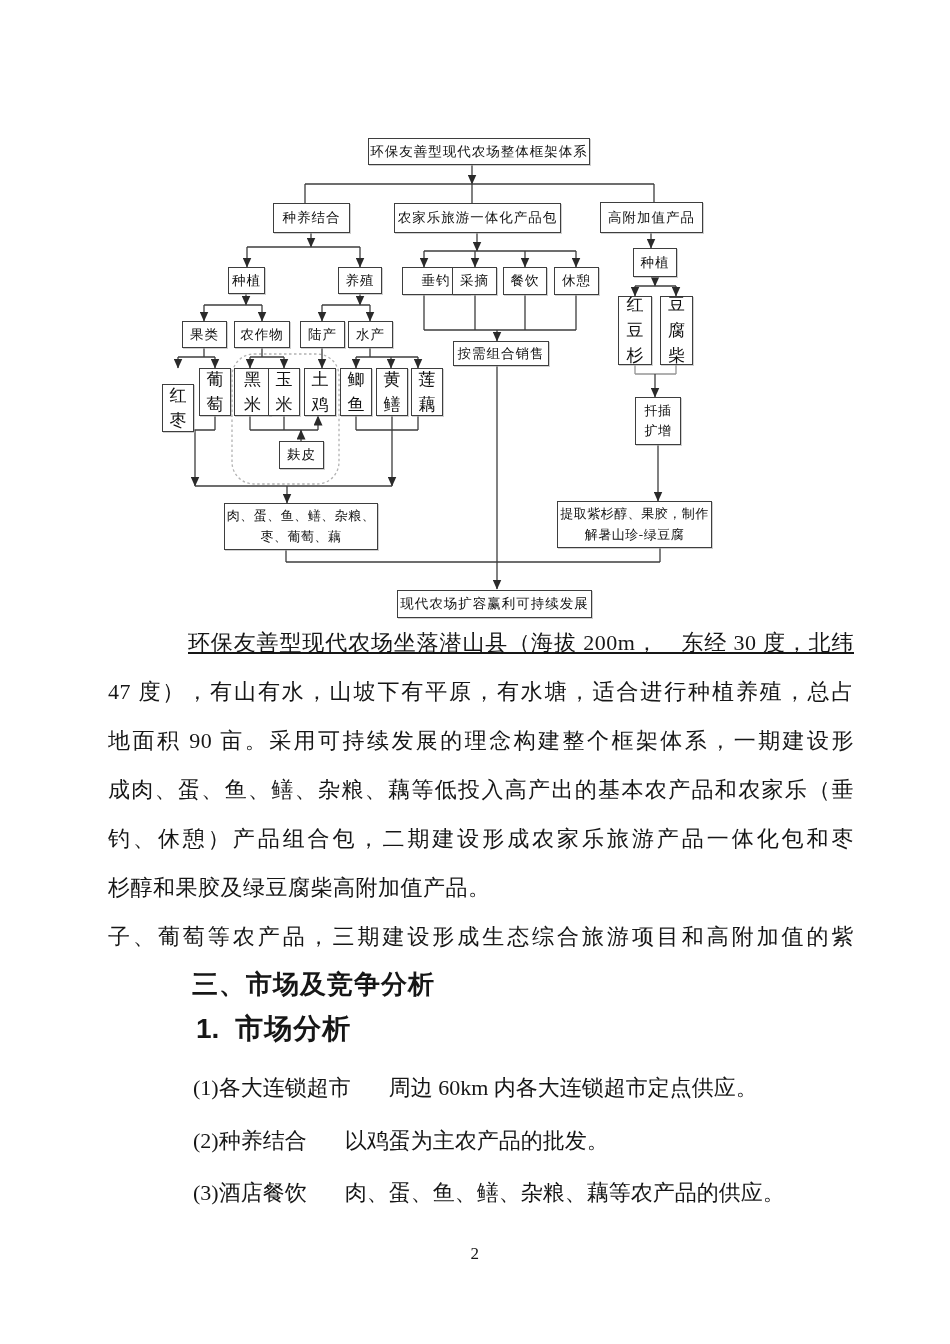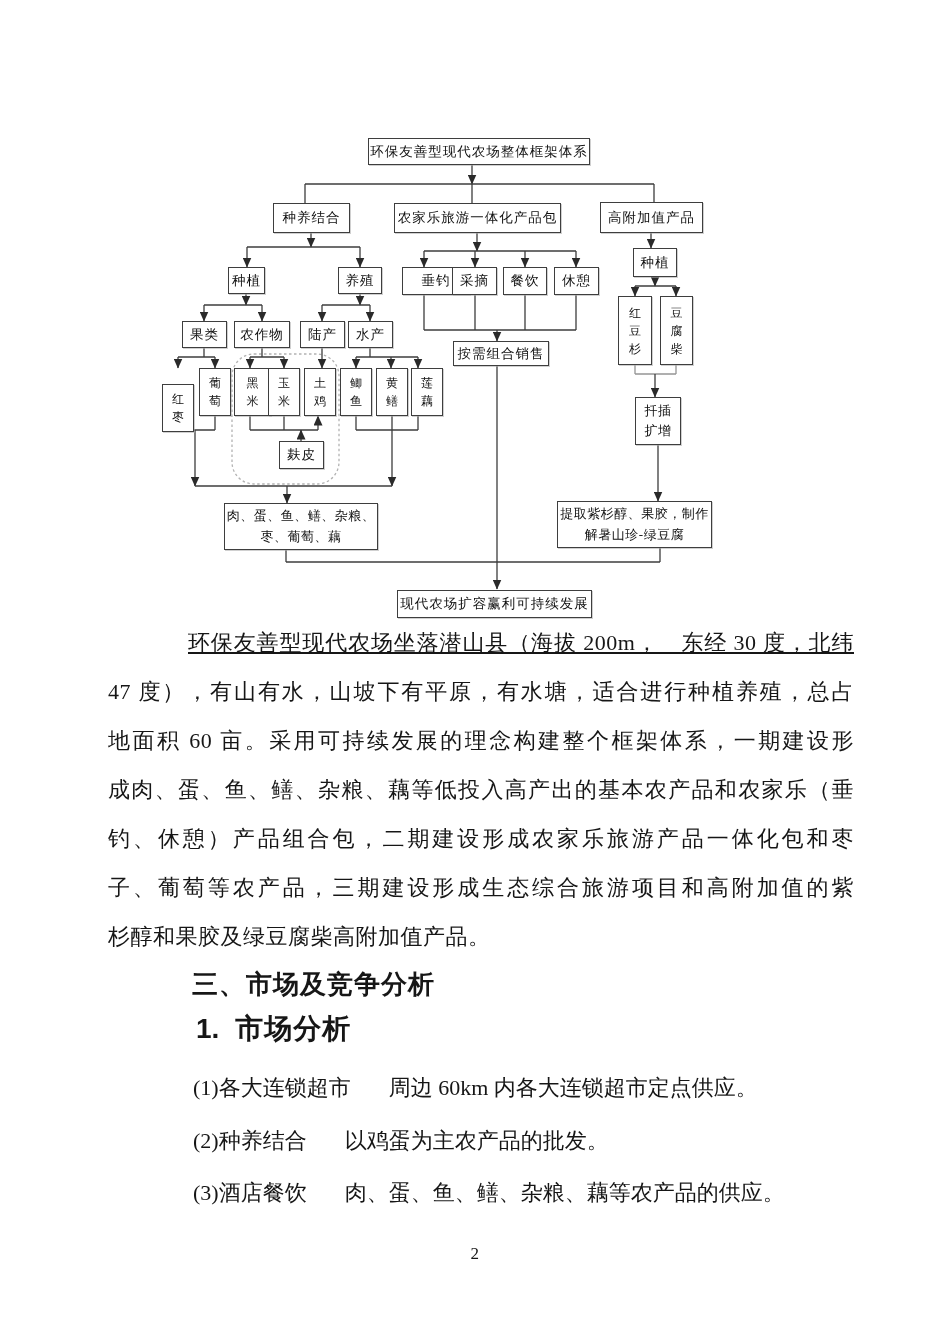--- a/index.html
+++ b/index.html
@@ -15,21 +15,21 @@
   .lng{stroke:#949494; stroke-width:1.3; fill:none;}
   .dash{stroke:#b3b3b3; stroke-width:1.3; fill:none; stroke-dasharray:2.5 2.5;}
   .node{
     position:absolute; box-sizing:border-box; background:#fff;
     border:1.4px solid #3e3e3e; box-shadow:1px 1px 0 rgba(170,170,170,.55);
     display:flex; align-items:center; justify-content:center;
     text-align:center; font-size:13.5px; letter-spacing:1px; line-height:1.3;
     white-space:nowrap; color:#101010;
   }
   .node.vert{white-space:normal; word-break:break-all; letter-spacing:0;
-    line-height:1.5; font-size:12px; padding:6px 6px;}
+    line-height:1.5; font-size:17px; padding:6px 6px;}
   .node.multi{white-space:pre-line; font-size:13px; letter-spacing:.5px; line-height:1.55;}
   
   .para{position:absolute; left:108px; top:618px; width:746px;
     font-size:22px; line-height:49px; letter-spacing:.5px;}
   .para .pline{text-align:justify; text-align-last:justify;}
   .para .pline.first{text-indent:80px;text-decoration:underline;}
   .para .pline.last{text-align:left; text-align-last:left;}
   .h1{position:absolute; left:192px; top:968px; font-family:"Liberation Sans","DejaVu Sans",sans-serif;
     font-weight:700; font-size:26px; line-height:32px; letter-spacing:1px;}
   .h2{position:absolute; left:196px; top:1011px; font-family:"Liberation Sans","DejaVu Sans",sans-serif;
@@ -169,25 +169,25 @@
     <div class="node multi" style="left:557px;top:501px;width:155px;height:47px">提取紫杉醇、果胶，制作
 解暑山珍-绿豆腐</div>
     <div class="node multi" style="left:224px;top:503px;width:154px;height:47px">肉、蛋、鱼、鳝、杂粮、
 枣、葡萄、藕</div>
     <div class="node" style="left:397px;top:590px;width:195px;height:28px">现代农场扩容赢利可持续发展</div>
   </div>
 
   <div class="para">
     <div class="pline first">环保友善型现代农场坐落潜山县（海拔 200m，　东经 30 度，北纬</div>
     <div class="pline">47 度），有山有水，山坡下有平原，有水塘，适合进行种植养殖，总占</div>
-    <div class="pline">地面积 60 亩。采用可持续发展的理念构建整个框架体系，一期建设形</div>
+    <div class="pline">地面积 90 亩。采用可持续发展的理念构建整个框架体系，一期建设形</div>
     <div class="pline">成肉、蛋、鱼、鳝、杂粮、藕等低投入高产出的基本农产品和农家乐（垂</div>
     <div class="pline">钓、休憩）产品组合包，二期建设形成农家乐旅游产品一体化包和枣</div>
+    <div class="pline last">杉醇和果胶及绿豆腐柴高附加值产品。</div>
     <div class="pline">子、葡萄等农产品，三期建设形成生态综合旅游项目和高附加值的紫</div>
-    <div class="pline last">杉醇和果胶及绿豆腐柴高附加值产品。</div>
   </div>
 
   <div class="h1">三、市场及竞争分析</div>
   <div class="h2">
     <span class="h2num">1.</span><span>市场分析</span>
   </div>
 
   <div class="items">
     <div class="list-item">
       <span>(1)</span><span>各大连锁超市</span><span class="li-desc">周边 60km 内各大连锁超市定点供应。</span>

